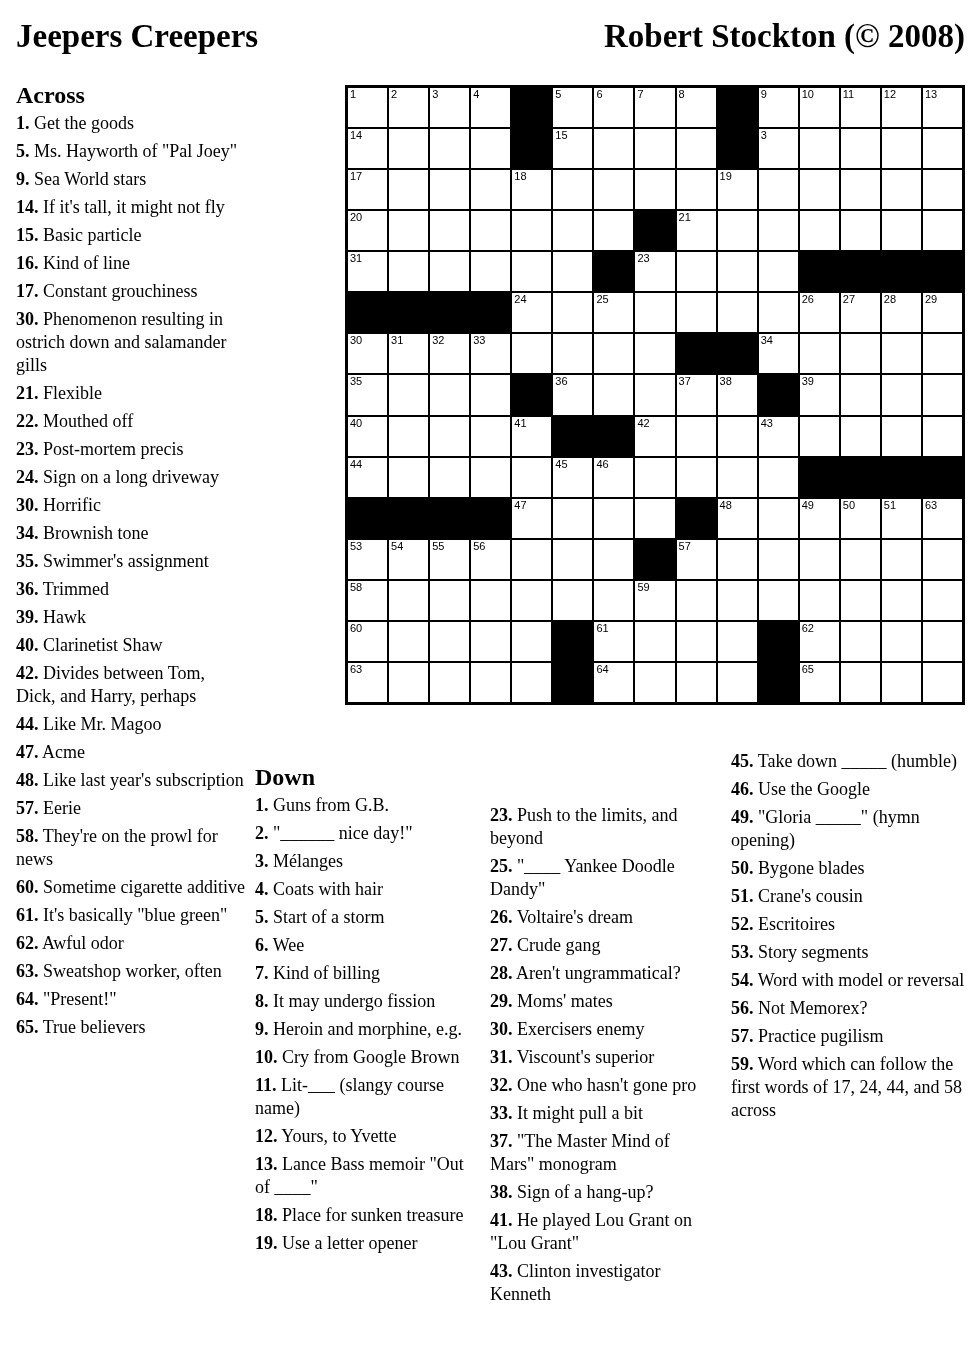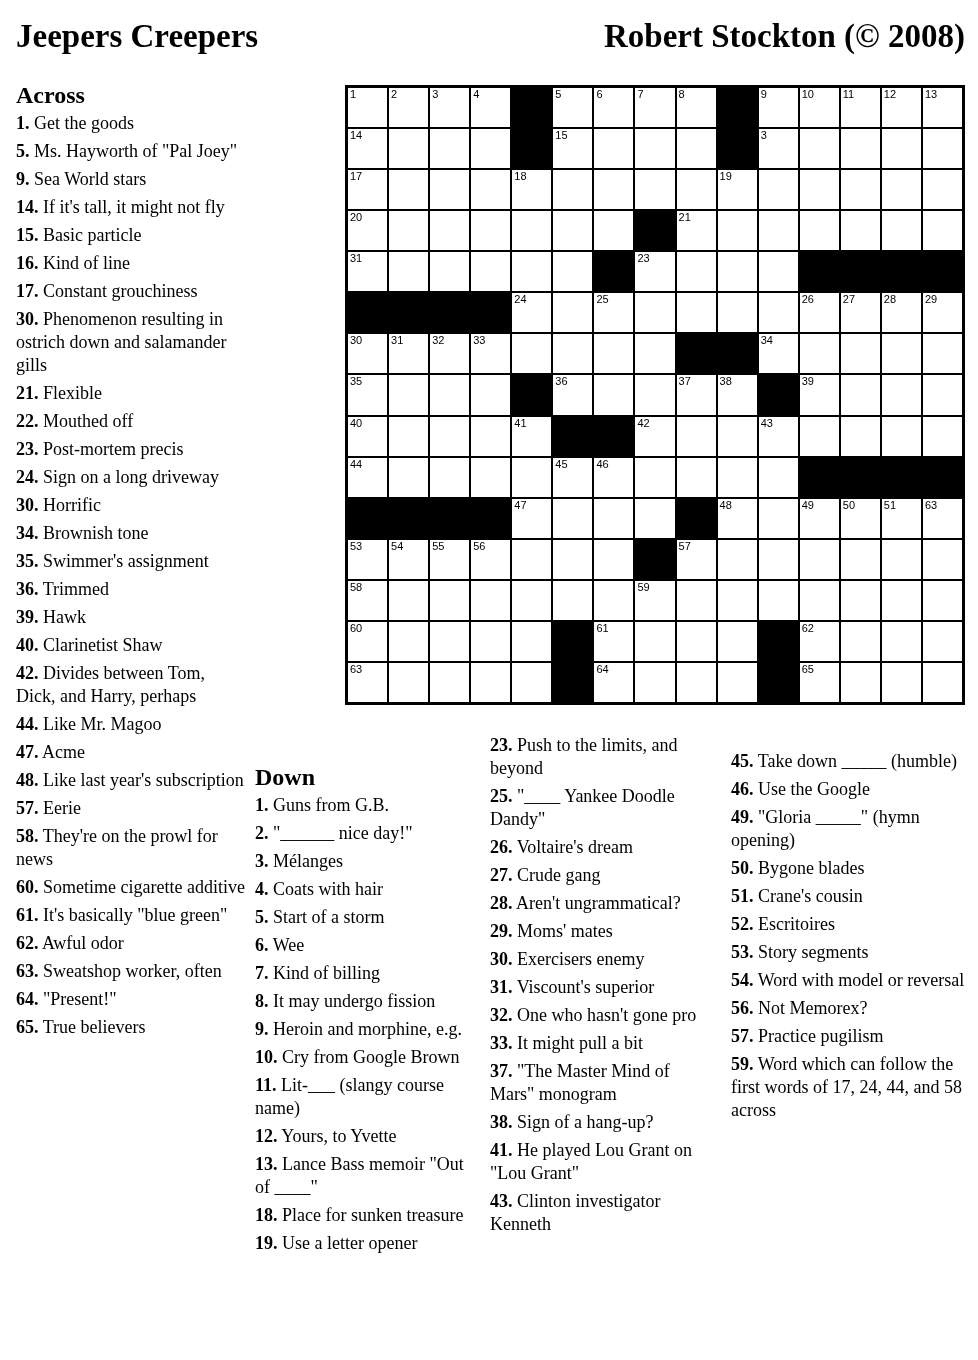--- a/index.html
+++ b/index.html
@@ -27,21 +27,21 @@
   .cell .num{
     position:absolute;top:0px;left:2px;
     font-family:"Liberation Sans", sans-serif;font-size:11px;line-height:13px;
   }
   .clues{position:absolute;font-size:18px;line-height:23px;}
   .clues h2{font-size:24px;line-height:23px;font-weight:bold;margin:0 0 5px 0;}
   .clue{margin:0 0 5px 0;}
   .clue b{font-weight:bold;}
   #across-col{left:16px;top:84px;width:230px;}
   #down-col-1{left:255px;top:766px;width:222px;}
-  #down-col-2{left:490px;top:734px;width:226px;}
+  #down-col-2{left:490px;top:804px;width:226px;}
   #down-col-3{left:731px;top:750px;width:235px;}
 </style>
 </head>
 <body>
 
 <div class="title">Jeepers Creepers</div>
 <div class="author">Robert Stockton (© 2008)</div>
 
 <div class="grid" id="grid">
     <div class="cell white">

